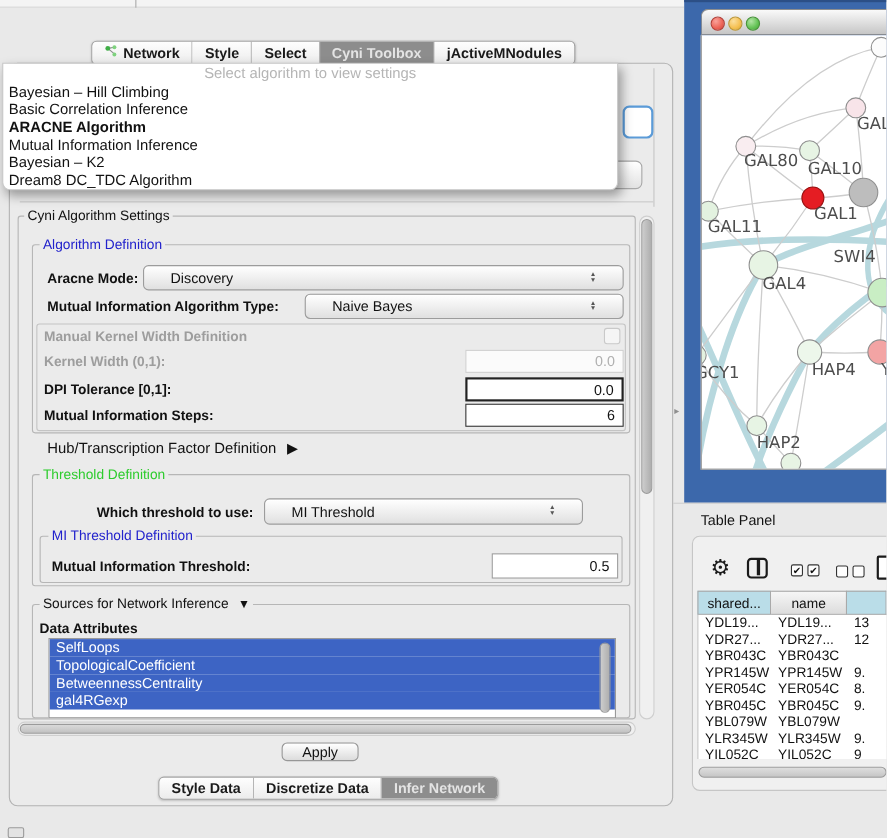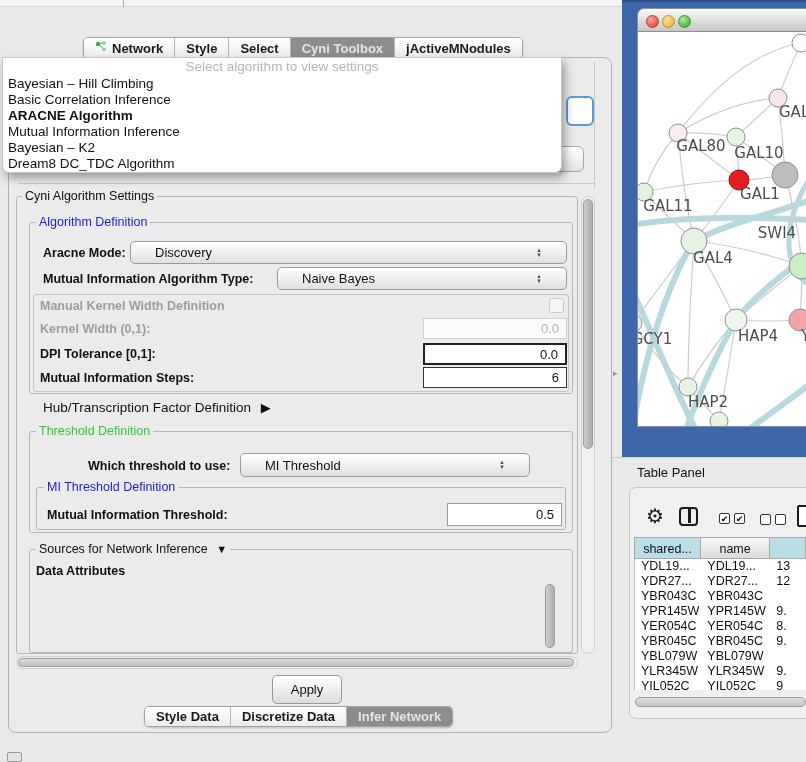--- a/index.html
+++ b/index.html
@@ -157,28 +157,34 @@
     <span>0.5</span>
   </div>
 
   <div class="group" style="left:29px;top:549px;width:544px;height:104px;"></div>
   <span class="chip" style="left:36px;top:542px;">
     <span>Sources for Network Inference</span>
     <span style="margin-left:5px;font-size:11px;">▼</span>
   </span>
   <span class="blab" style="left:36px;top:564px;">Data Attributes</span>
 
+  <div class="abs" id="attr-list" style="left:44px;top:580px;width:516px;height:73px;background:#fff;border:1px solid #9a9a9a;overflow:hidden;">
+      <div class="attr-item">SelfLoops</div>
+      <div class="attr-item">TopologicalCoefficient</div>
+      <div class="attr-item">BetweennessCentrality</div>
+      <div class="attr-item">gal4RGexp</div>
+    </div>
   <div class="sb-thumb" style="left:545px;top:584px;width:10px;height:64px;"></div>
 
   <div class="sb-track" style="left:581px;top:196px;width:14px;height:458px;"></div>
   <div class="sb-thumb" style="left:583px;top:199px;width:10px;height:250px;"></div>
   <div class="sb-track" style="left:16px;top:656px;width:562px;height:13px;"></div>
   <div class="sb-thumb" style="left:18px;top:658px;width:556px;height:9px;background:linear-gradient(#d9d9d9,#c2c2c2);"></div>
 
-  <div class="btn" style="left:272px;top:675px;width:70px;height:29px;">Apply</div>
+  <div class="btn" style="left:256px;top:675px;width:70px;height:17px;">Apply</div>
 
   <div class="tabbar" id="bottom-tabs" style="left:144px;top:706px;">
       <div class="tab">
         <span>Style Data</span>
       </div>
       <div class="tab">
         <span>Discretize Data</span>
       </div>
       <div class="tab selected">
         <span>Infer Network</span>

